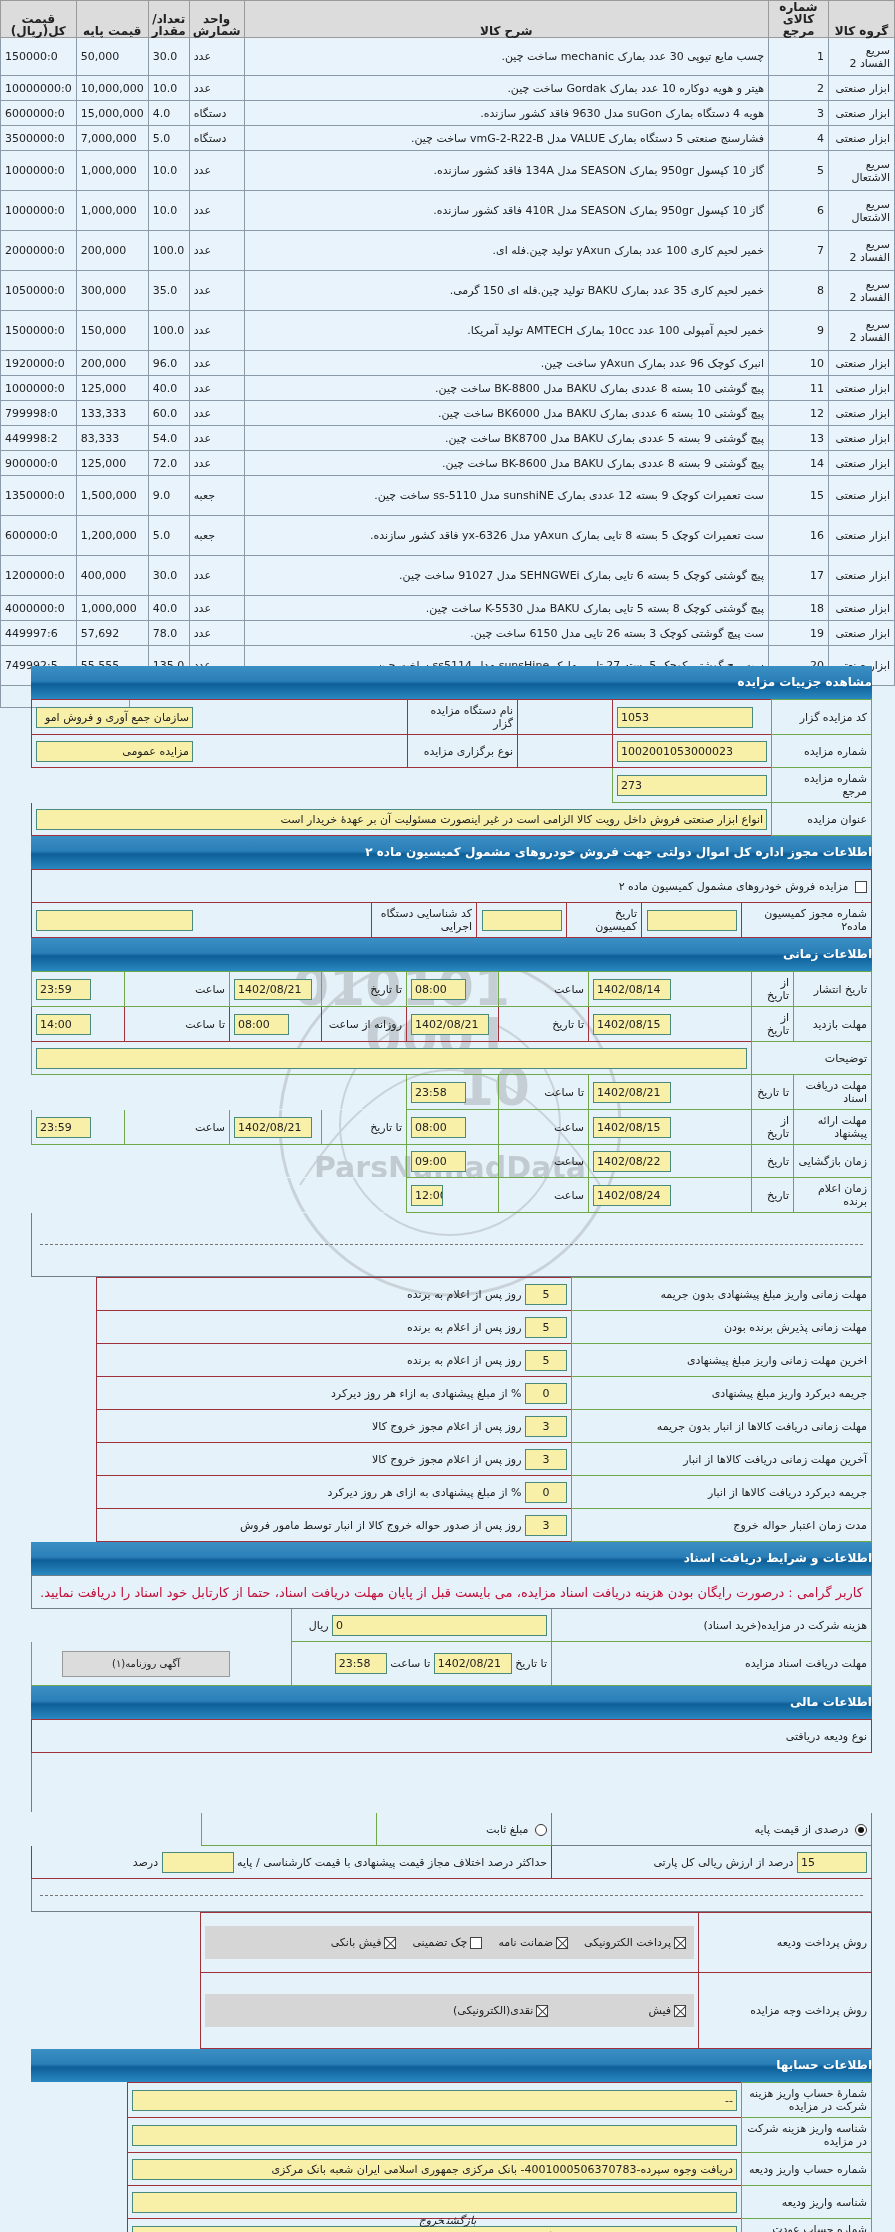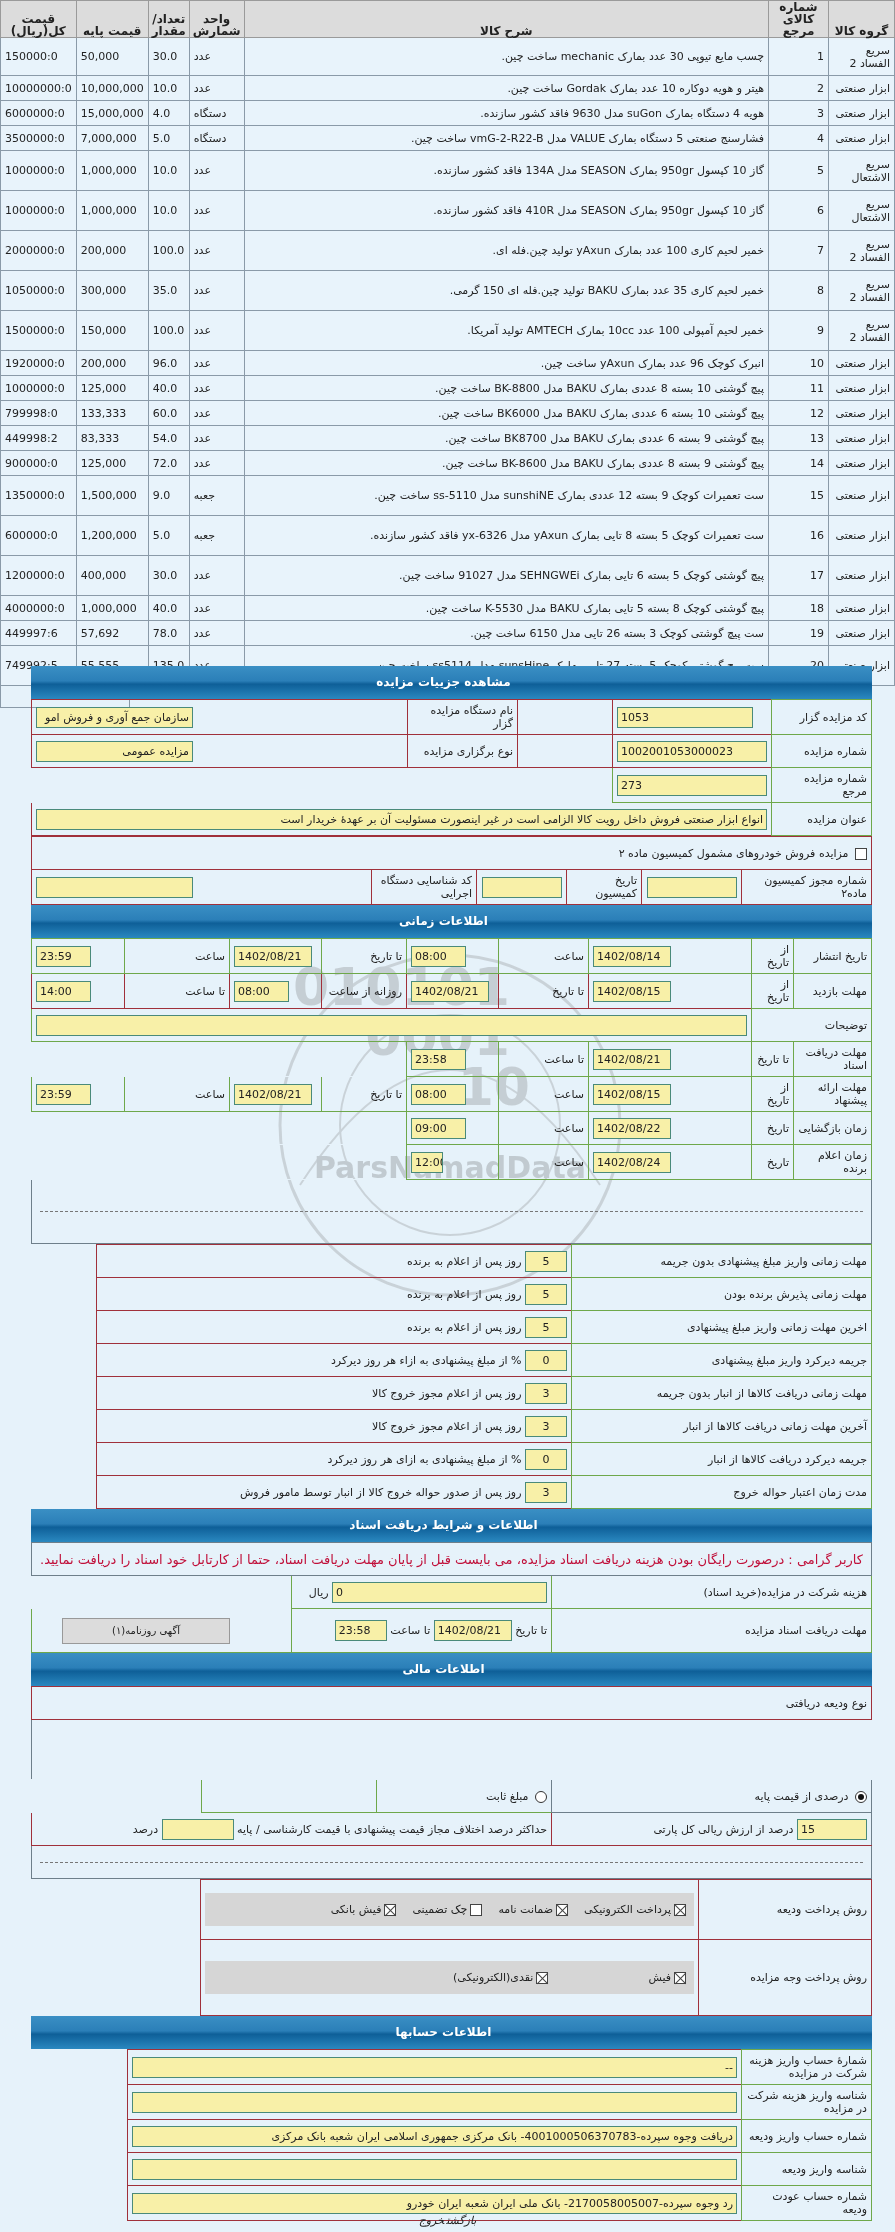--- a/index.html
+++ b/index.html
@@ -41,21 +41,21 @@
     position: absolute; left: 31px; top: 666px; width: 841px;
   }
   .stray-box {
     position: absolute; left: 0; top: 666px; width: 130px; height: 42px;
     border: 1px solid #8a9aa8; border-top: none; background: transparent;
   }
   .section-header {
     height: 33px;
     background: linear-gradient(to bottom, #3a8fc4 0%, #2b7fb8 45%, #0e5f98 55%, #2a88c0 100%);
     color: #fff; font-weight: bold; font-size: 12px;
-    padding: 9px 16px 0 0; text-align: center;
+    padding: 9px 0 0 0; text-align: right;
   }
   table.form { width: 100%; border-collapse: collapse; direction: rtl; }
   table.form td {
     border: 1px solid #6ea84a; padding: 4px 4px; height: 33px; font-size: 11px;
     vertical-align: middle;
   }
   table.form td.red { border-color: #a0303a; }
   .field {
     display: inline-block; background: #f8f0a8; border: 1px solid #4a8a7a;
     height: 21px; line-height: 19px; padding: 0 3px; font-size: 11px;
@@ -222,21 +222,21 @@
         <td class="ref">12</td>
         <td class="desc">پیچ گوشتی 10 بسته 6 عددی بمارک BAKU مدل BK6000 ساخت چین.</td>
         <td class="unit">عدد</td>
         <td class="num qty">60.0</td>
         <td class="num price">133,333</td>
         <td class="num total">799998:0</td>
       </tr>
       <tr style="height: 25px;">
         <td class="grp">ابزار صنعتی</td>
         <td class="ref">13</td>
-        <td class="desc">پیچ گوشتی 9 بسته 6 عددی بمارک BAKU مدل BK8700 ساخت چین.</td>
+        <td class="desc">پیچ گوشتی 9 بسته 5 عددی بمارک BAKU مدل BK8700 ساخت چین.</td>
         <td class="unit">عدد</td>
         <td class="num qty">54.0</td>
         <td class="num price">83,333</td>
         <td class="num total">449998:2</td>
       </tr>
       <tr style="height: 25px;">
         <td class="grp">ابزار صنعتی</td>
         <td class="ref">14</td>
         <td class="desc">پیچ گوشتی 9 بسته 8 عددی بمارک BAKU مدل BK-8600 ساخت چین.</td>
         <td class="unit">عدد</td>
@@ -339,20 +339,21 @@
       <td style="text-align:left"><span class="field" style="width:150px">273</span></td>
       <td colspan="3" style="border-color:#e6f2fa"></td>
     </tr>
     <tr>
       <td>عنوان مزایده</td>
       <td colspan="4" class="red"><span class="field rtl" style="width:100%">انواع ابزار صنعتی فروش داخل رویت کالا الزامی است در غیر اینصورت مسئولیت آن بر عهدهٔ خریدار است</span></td>
     </tr>
   </tbody>
     </table>
 
+  <div class="section-header">اطلاعات مجوز اداره کل اموال دولتی جهت فروش خودروهای مشمول کمیسیون ماده ۲</div>
   <table class="form">
     <tbody>
         <tr>
       <td colspan="6" class="red">
         <span class="chk"></span>
         <span>مزایده فروش خودروهای مشمول کمیسیون ماده ۲</span>
       </td>
     </tr>
     <tr>
       <td class="red" style="width:130px">شماره مجوز کمیسیون ماده۲</td>

